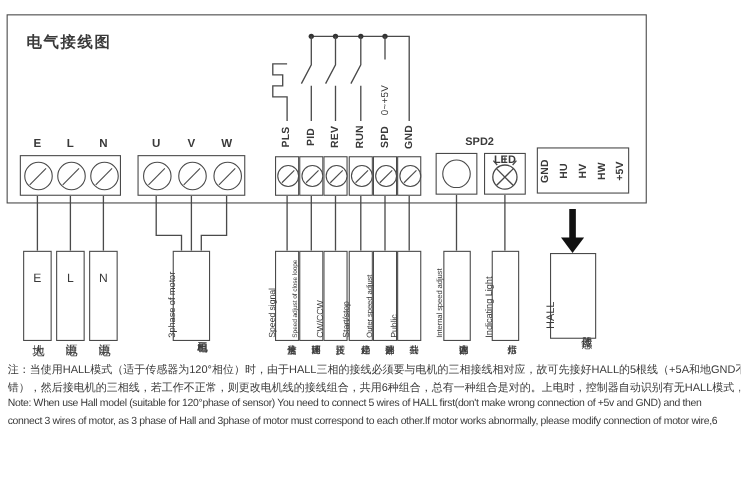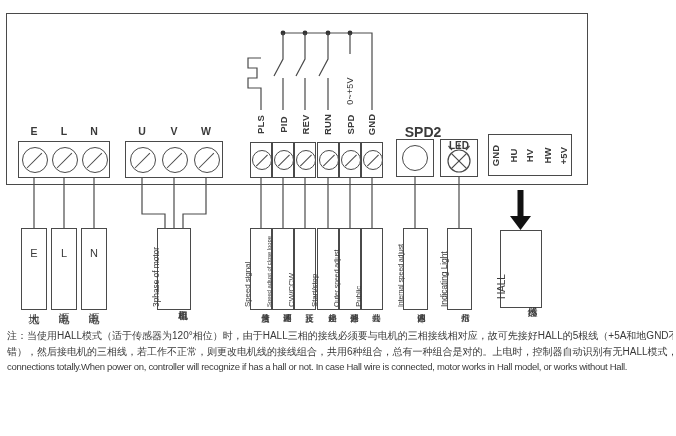--- a/index.html
+++ b/index.html
@@ -71,20 +71,21 @@
     </g>
     <g fill="#111" stroke="none">
       <rect x="517.5" y="190" width="6" height="27"></rect>
       <polygon points="510,216 531,216 520.5,230"></polygon>
     </g>
   </svg>
 
   <div class="outline" style="left:6px;top:13px;width:582px;height:172px;"></div>
 
   <div class="title">
+    <div class="zh">电气接线图</div>
   </div>
 
   <span class="tlabel" style="left:24px;top:125px;width:20px;">E</span>
   <span class="tlabel" style="left:54px;top:125px;width:20px;">L</span>
   <span class="tlabel" style="left:84px;top:125px;width:20px;">N</span>
   <div class="box" style="left:18px;top:141px;width:92px;height:37px;">
     <span class="screw" style="left:3px;top:5px;width:26px;height:26px;"></span>
     <span class="screw" style="left:33px;top:5px;width:26px;height:26px;"></span>
     <span class="screw" style="left:63px;top:5px;width:26px;height:26px;"></span>
   </div>
@@ -133,21 +134,21 @@
   <div class="box" style="left:317px;top:142px;width:22px;height:36px;">
       <span class="screw" style="left:1px;top:7px;width:20px;height:20px;"></span>
     </div>
   <div class="box" style="left:339px;top:142px;width:22px;height:36px;">
       <span class="screw" style="left:1px;top:7px;width:20px;height:20px;"></span>
     </div>
   <div class="box" style="left:361px;top:142px;width:22px;height:36px;">
       <span class="screw" style="left:1px;top:7px;width:20px;height:20px;"></span>
     </div>
 
-  <span class="tlabel" style="left:404px;top:124px;width:38px;font-size:14px;">SPD2</span>
+  <span class="tlabel" style="left:417px;top:124px;width:38px;font-size:10px;">SPD2</span>
   <div class="box" style="left:396px;top:139px;width:38px;height:38px;">
     <span class="circle" style="left:5px;top:5px;width:26px;height:26px;"></span>
   </div>
 
   <span class="tlabel" style="left:440px;top:140px;width:38px;font-size:10px;">LED</span>
   <div class="box" style="left:440px;top:139px;width:38px;height:38px;">
     <svg width="36" height="36" viewBox="0 0 36 36" fill="none" stroke="#4a4a4a" stroke-width="1.2">
       <circle cx="18" cy="21" r="11"></circle>
       <line x1="10.3" y1="13.3" x2="25.7" y2="28.7"></line>
       <line x1="25.7" y1="13.3" x2="10.3" y2="28.7"></line>
@@ -227,16 +228,17 @@
   </div>
 
   <div class="callout" style="left:500px;top:230px;width:42px;height:78px;">
     <span class="rot-en f10" style="left:6px;bottom:8px;">HALL</span>
     <span class="zh-v zh-h">传感器</span>
   </div>
 
   <div class="note">
     <div class="note-zh">注：当使用HALL模式（适于传感器为120°相位）时，由于HALL三相的接线必须要与电机的三相接线相对应，故可先接好HALL的5根线（+5A和地GND不可接</div>
     <div class="note-zh">错），然后接电机的三相线，若工作不正常，则更改电机线的接线组合，共用6种组合，总有一种组合是对的。上电时，控制器自动识别有无HALL模式，当检查</div>
-    <div class="note-en">connections totally.When power on, controller will recognize if has a hall or not. In case Hall wire is connected, motor works in Hall model, or works without Hall.</div>
+    <div class="note-en">Note: When use Hall model (suitable for 120°phase of sensor) You need to connect 5 wires of HALL first(don't make wrong connection of +5v and GND) and then</div>
+    <div class="note-en">connect 3 wires of motor, as 3 phase of Hall and 3phase of motor must correspond to each other.If motor works abnormally, please modify connection of motor wire,6</div>
   </div>
 
 </div>
 
 </body></html>

